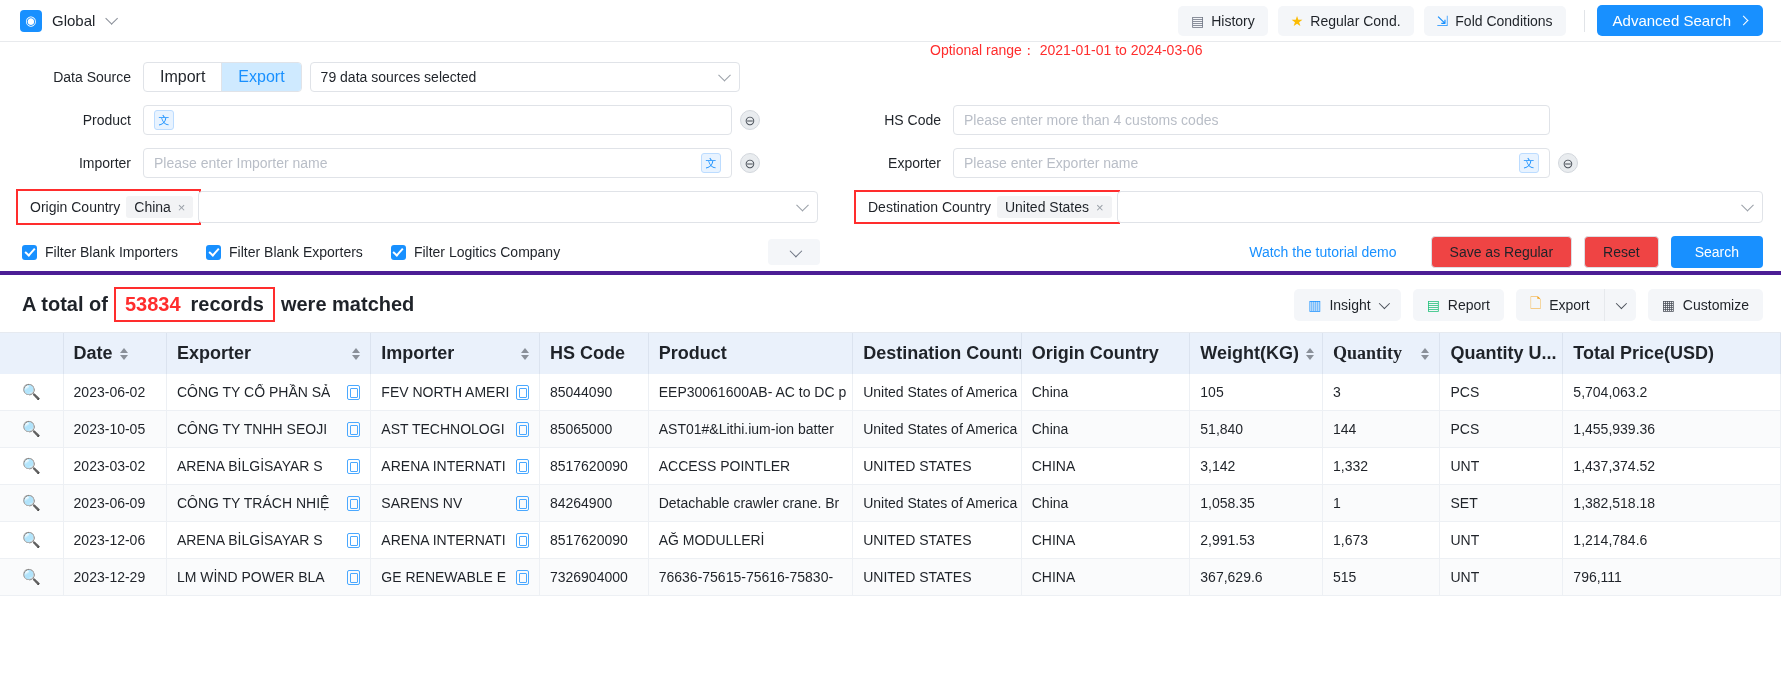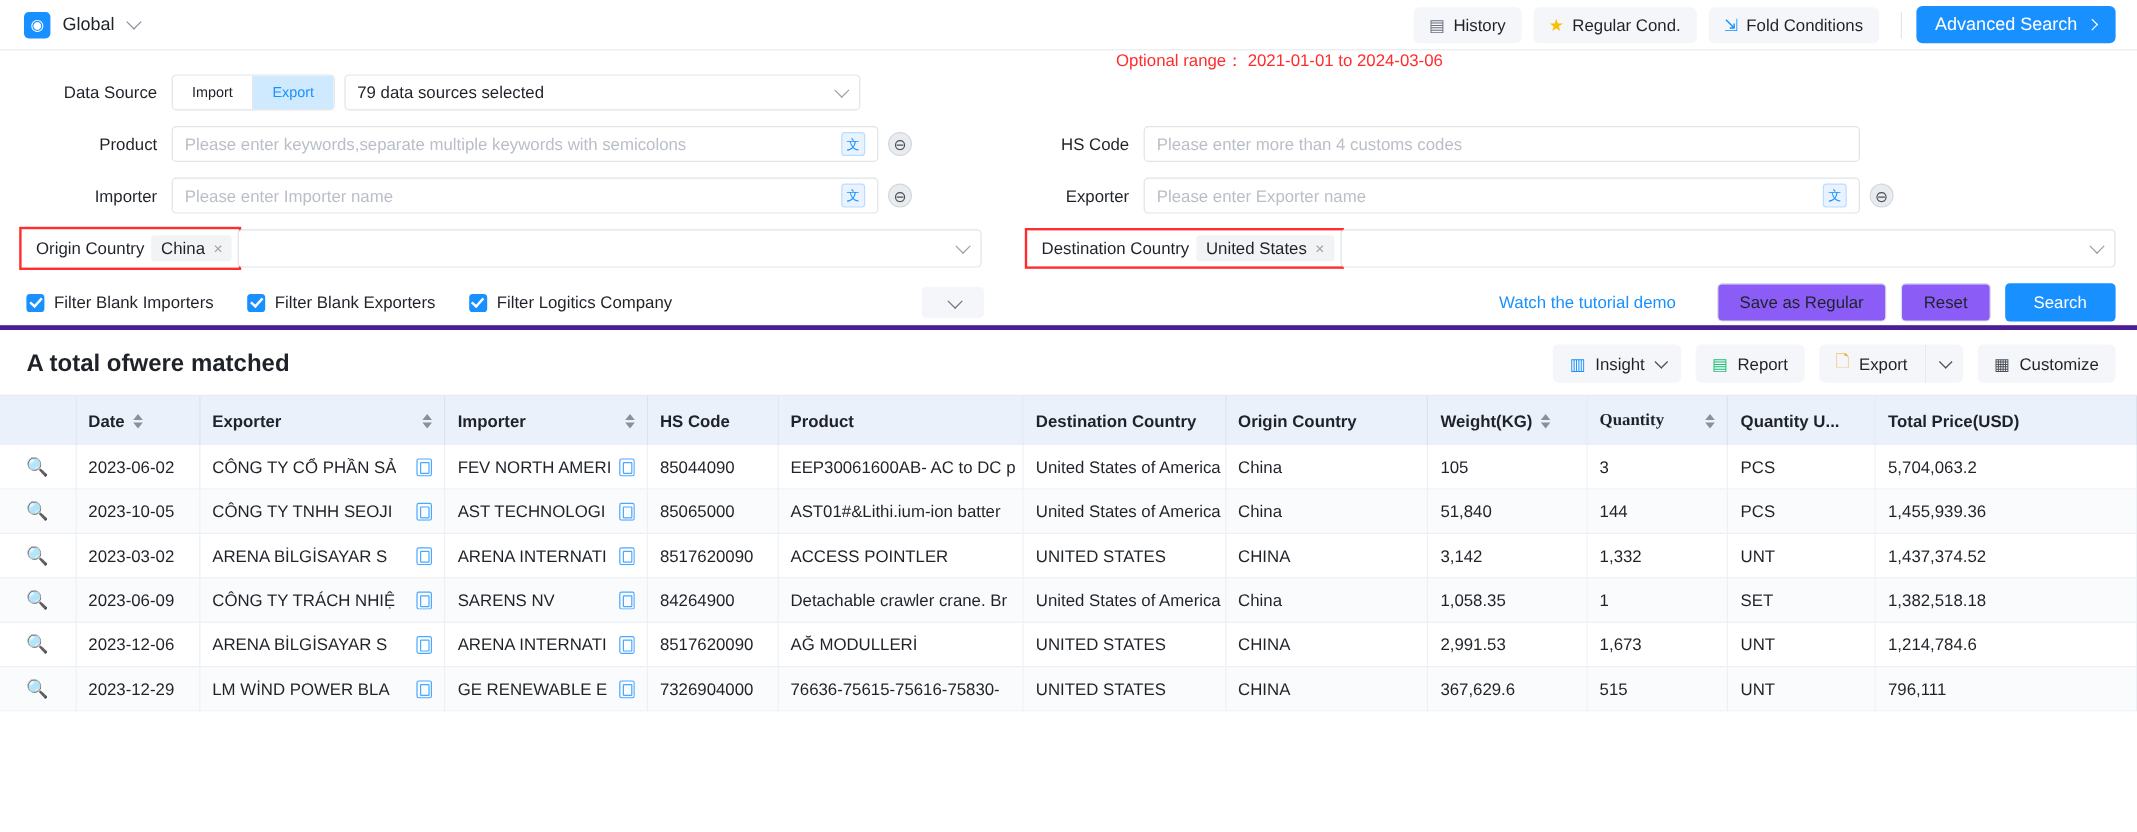--- a/index.html
+++ b/index.html
@@ -98,21 +98,21 @@
   .ph { color: #b9bec7; font-size: 14px; }
   .val { color: #1f2329; font-size: 14px; }
 
   .seg {
     display: flex; height: 30px;
     border: 1px solid #e0e3e8; border-radius: 4px; overflow: hidden;
     margin-right: 8px;
   }
   .seg div {
     padding: 0 16px; display: flex; align-items: center;
-    font-size: 12px; cursor: pointer; color: #1f2329;
+    font-size: 16px; cursor: pointer; color: #1f2329;
   }
   .seg .on { background: #cfeaff; color: #1890ff; }
   .seg .sepbar { padding: 0; width: 1px; background: #e0e3e8; }
 
   .sel-chevron {
     position: absolute; right: 10px; top: 50%;
     width: 9px; height: 9px;
     border-right: 1.4px solid #9aa0a8;
     border-bottom: 1.4px solid #9aa0a8;
     transform: translateY(-70%) rotate(45deg);
@@ -199,21 +199,21 @@
   }
   .expand-btn i {
     width: 9px; height: 9px;
     border-right: 1.5px solid #6b7280; border-bottom: 1.5px solid #6b7280;
     transform: rotate(45deg) translateY(-2px);
   }
   .row-spacer { flex: 1; }
   .link-demo { color: #1890ff; font-size: 14px; margin-right: 22px; cursor: pointer; }
   .obtn {
     height: 32px; padding: 0 18px; border: 1px solid #dcdfe4; border-radius: 4px;
-    background: #8b5cf6; display: flex; align-items: center; font-size: 14px;
+    background: #ef4444; display: flex; align-items: center; font-size: 14px;
     margin-left: 12px; cursor: pointer; white-space: nowrap;
   }
   .pbtn {
     height: 32px; padding: 0 24px; border-radius: 4px; background: #1890ff;
     color: #fff; display: flex; align-items: center; font-size: 14px;
     margin-left: 12px; cursor: pointer;
   }
 
   
   .results-bar {
@@ -255,21 +255,21 @@
   .ic-insight { color: #1890ff; font-size: 14px; }
   .ic-report { color: #21c07a; font-size: 14px; }
   .ic-export { color: #f5a623; font-size: 14px; }
   .ic-customize { color: #4a5059; font-size: 14px; }
 
   
   .table-wrap { width: 1781px; overflow: hidden; border-top: 1px solid #e6eaf0; }
   table { border-collapse: collapse; width: 1781px; table-layout: fixed; }
   thead th {
     background: #eaf1fb;
-    font-size: 14px; font-weight: bold; color: #1f2329;
+    font-size: 18px; font-weight: bold; color: #1f2329;
     text-align: left;
     padding: 10px 10px;
     border-right: 1px solid #dbe3ef;
     height: 41px;
     white-space: nowrap;
     overflow: hidden;
   }
   thead th .th-in { display: flex; align-items: center; gap: 7px; }
   .sorter { display: inline-flex; flex-direction: column; gap: 2px; }
   .sorter i {
@@ -362,21 +362,20 @@
         <span class="val">79 data sources selected</span>
         <i class="sel-chevron"></i>
       </div>
     </div>
   </div>
 
   <div class="form-row">
     <div class="col-left">
       <div class="lbl lbl-l">Product</div>
       <div class="field" style="width:589px; justify-content:space-between;">
-        <span class="ph">Please enter keywords,separate multiple keywords with semicolons</span>
         <span class="sq-icon ic-trans">文</span>
       </div>
       <span class="sq-icon ic-minus" style="margin-left:8px;">⊖</span>
     </div>
     <div class="col-right">
       <div class="lbl lbl-r">HS Code</div>
       <div class="field" style="width:597px;">
         <span class="ph">Please enter more than 4 customs codes</span>
       </div>
     </div>
@@ -460,20 +459,24 @@
 
   <span class="link-demo">Watch the tutorial demo</span>
   <div class="obtn">Save as Regular</div>
   <div class="obtn">Reset</div>
   <div class="pbtn">Search</div>
 </div>
 
 <div class="results-bar">
   <div class="total-text">
     <span>A total of</span>
+    <span class="count-box">
+      <span class="count-num">53834</span>
+      <span>records</span>
+    </span>
     <span>were matched</span>
   </div>
 
   <div class="row-spacer"></div>
 
   <div class="rbtn">
     <span class="ic-insight">▥</span>
     <span>Insight</span>
     <i class="mini-caret"></i>
   </div>

